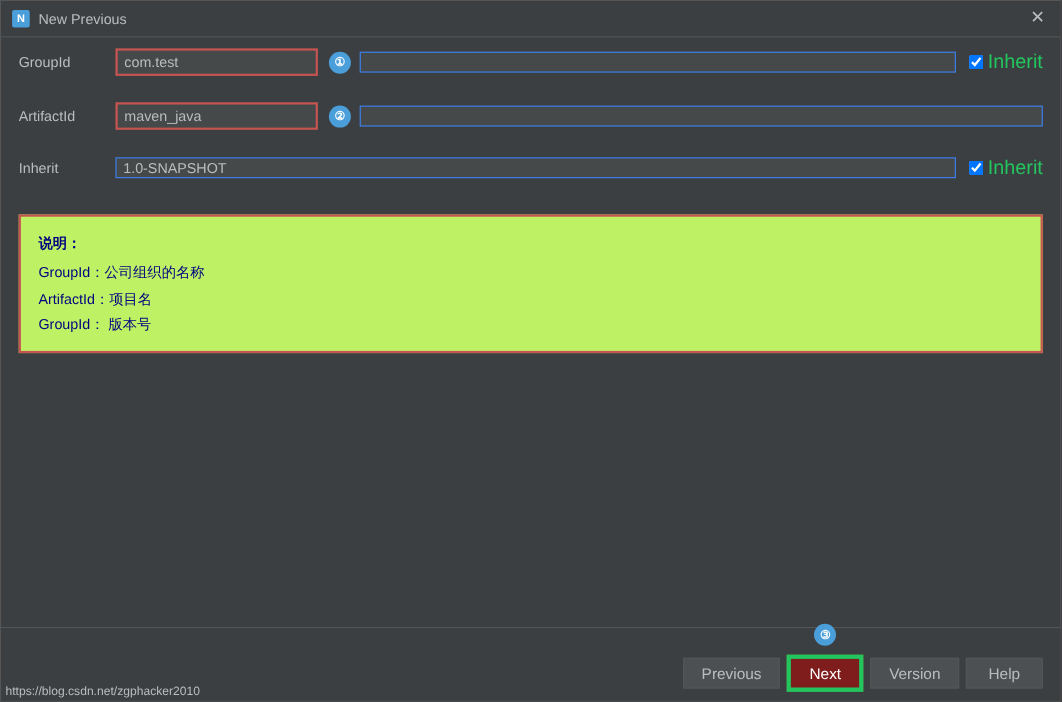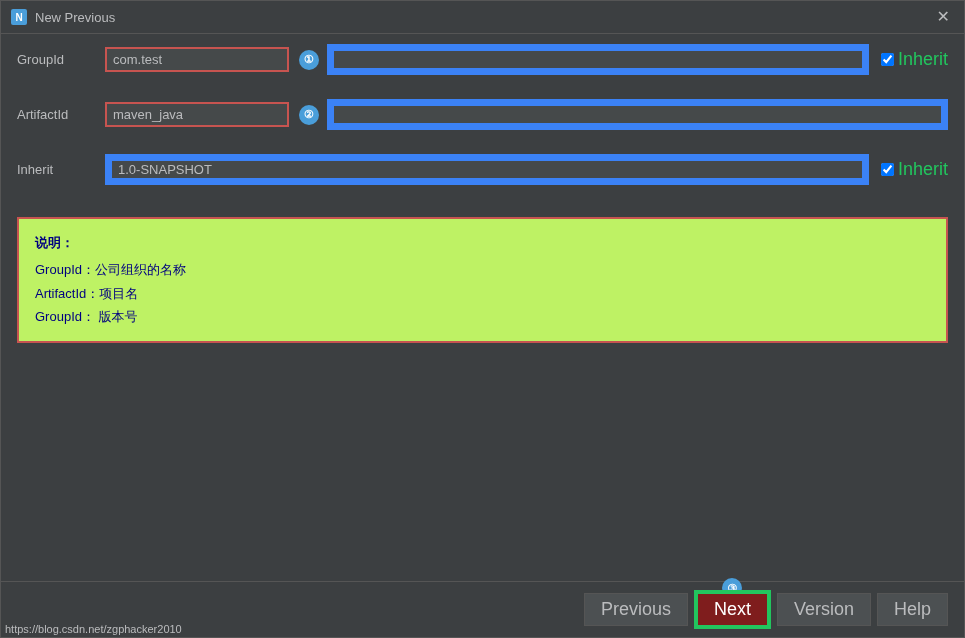--- a/index.html
+++ b/index.html
@@ -85,21 +85,21 @@
       padding: 3px 6px;
       font-size: 13px;
       outline: none;
     }
     .field-input.highlighted {
       border: 2px solid #c75450;
     }
     .field-input-wide {
       flex: 1;
       background: #45494a;
-      border: 7px solid #3b82f6;
+      border: 1px solid #3b82f6;
       color: #bbbcbe;
       padding: 1px 6px;
       font-size: 13px;
       outline: none;
     }
     .inherit-checkbox-wrap {
       display: flex;
       align-items: center;
       gap: 4px;
       margin-left: 4px;
@@ -159,23 +159,24 @@
       bottom: 0;
       font-size: 11px;
       color: #bbbcbe;
       padding: 2px 4px;
     }
     .btn {
       padding: 5px 16px;
       border: 1px solid #555;
       background: #4c5052;
       color: #bbbcbe;
-      font-size: 18px;
+      font-size: 14px;
       cursor: pointer;
       min-width: 70px;
+      margin-top: 16px;
     }
     .btn-next {
       background: #7f1d1d;
       border: 4px solid #22c55e;
       color: white;
       position: relative;
     }
 
     .badge-bottom {
       position: absolute;

